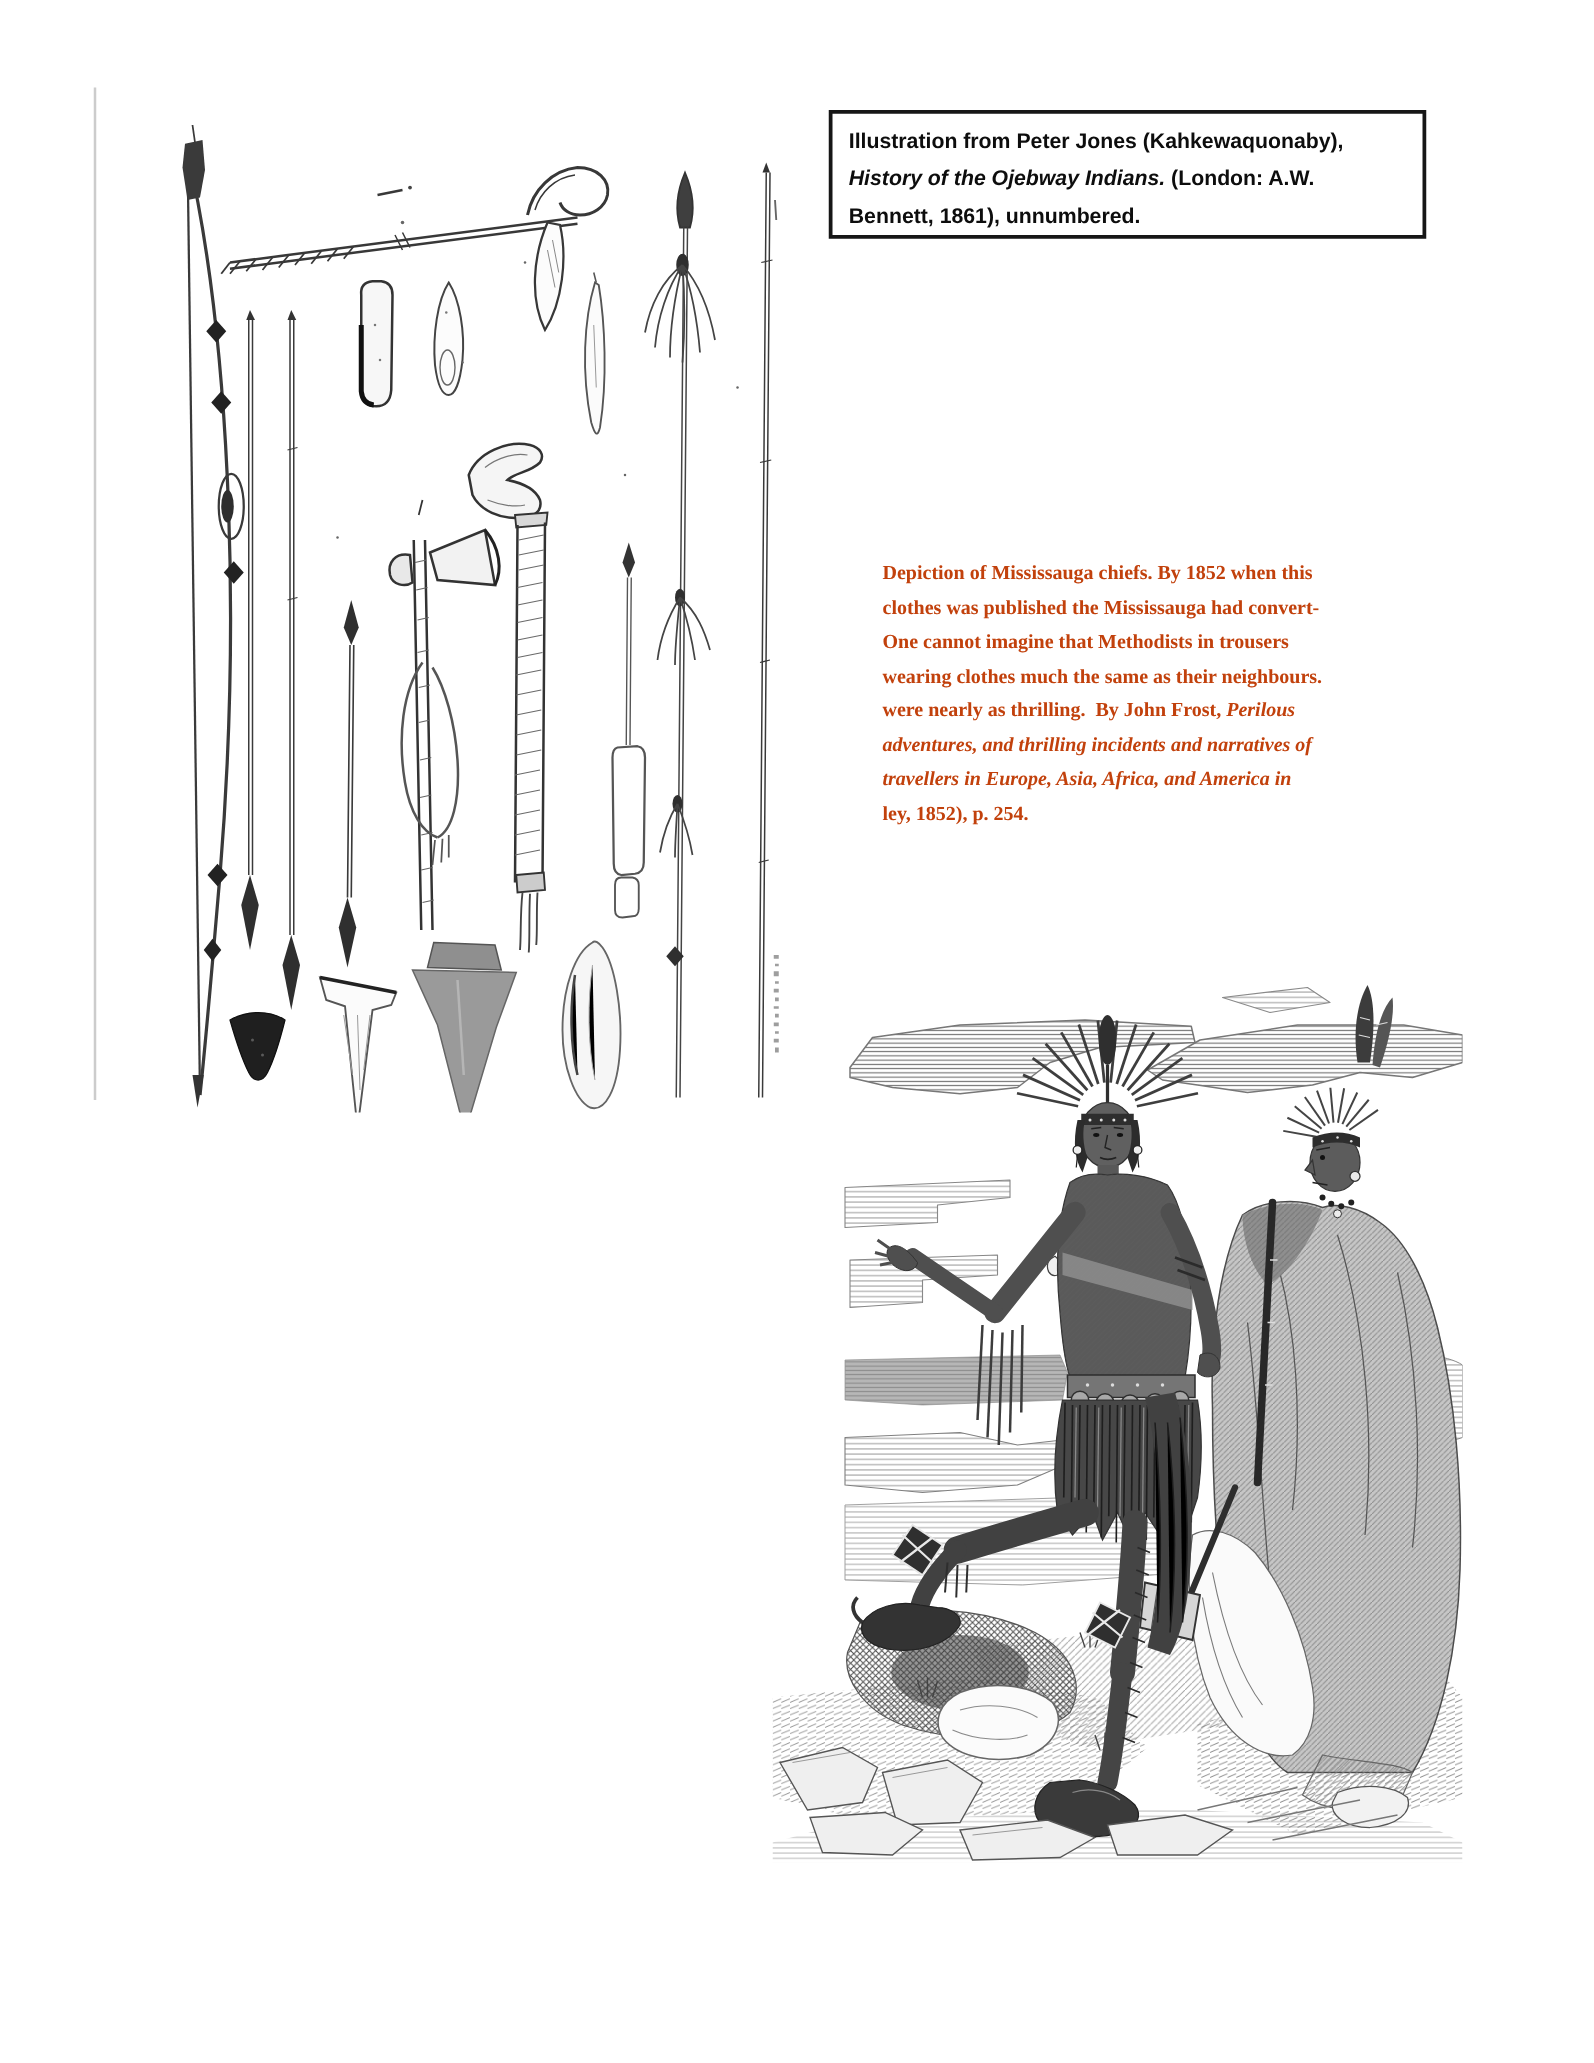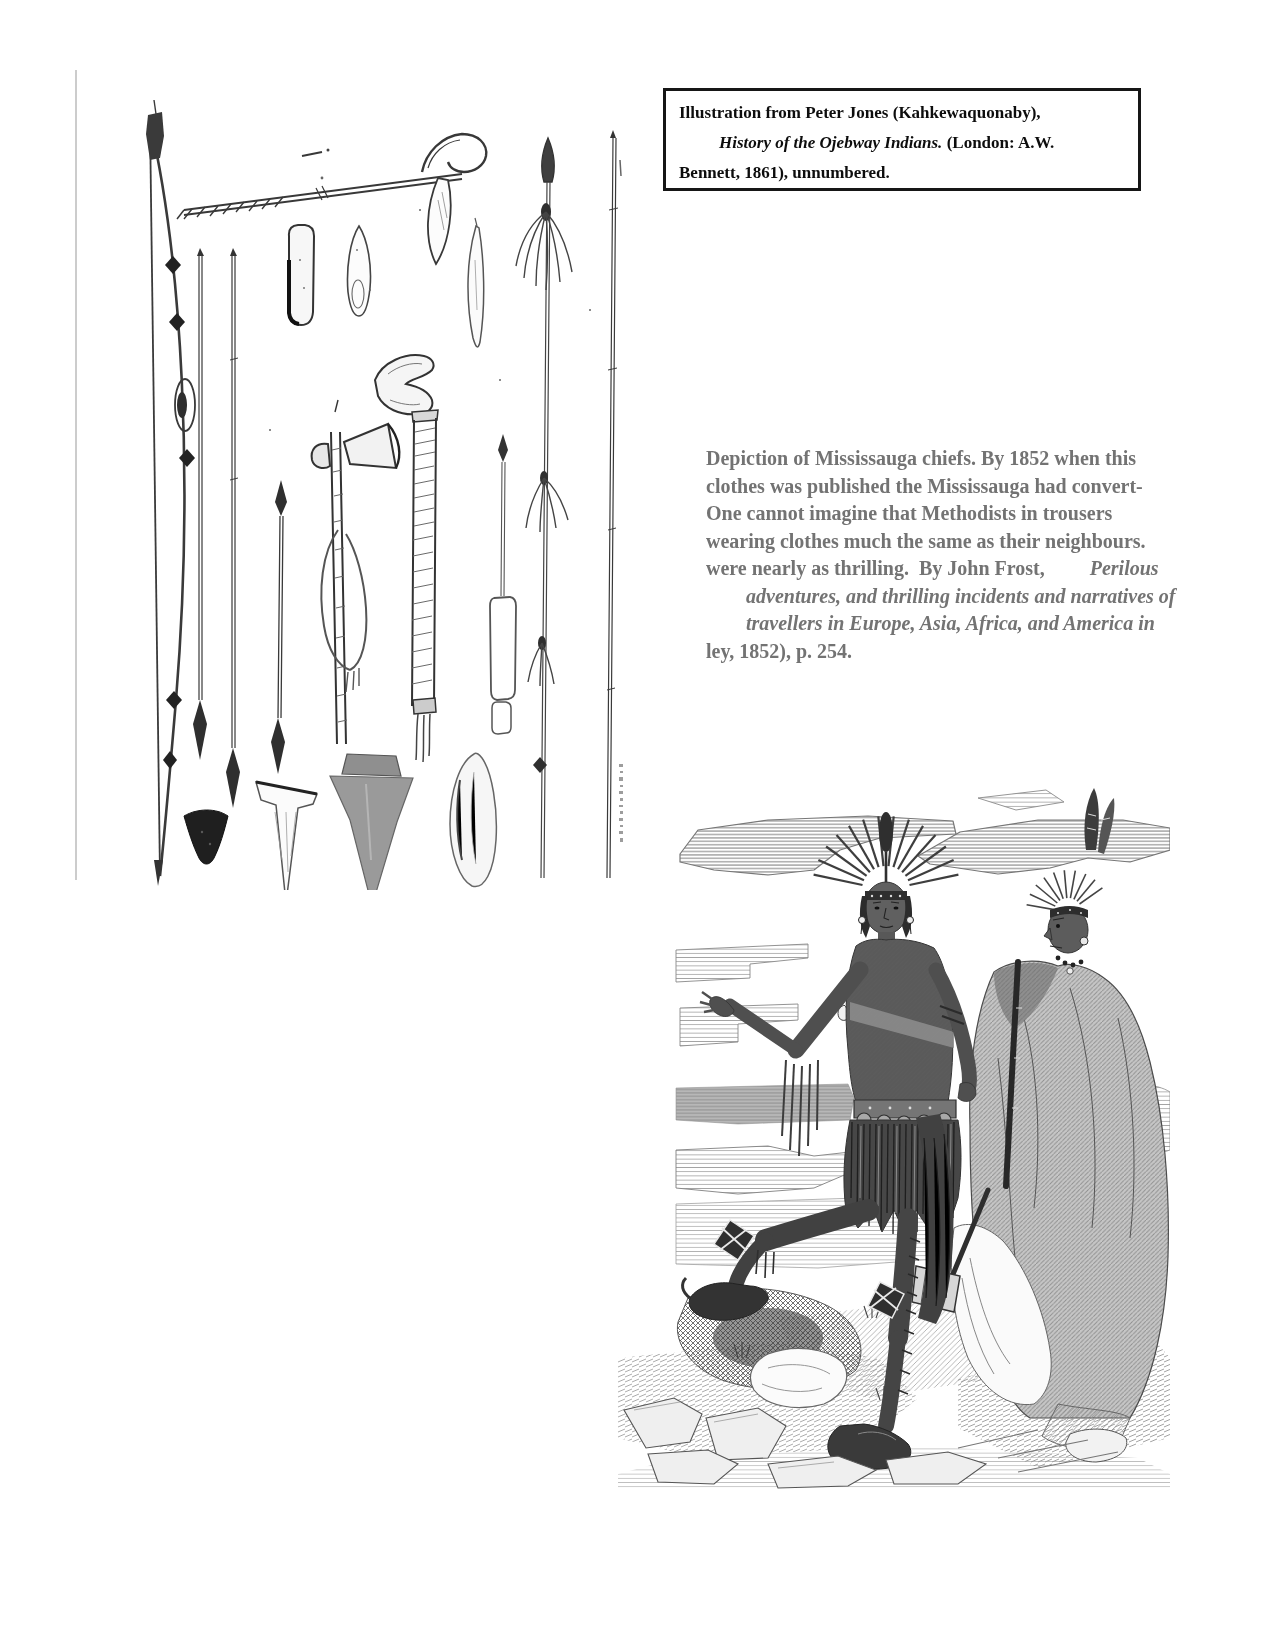--- a/index.html
+++ b/index.html
@@ -6,24 +6,24 @@
   #page{position:relative;width:1275px;height:1650px;background:#ffffff;overflow:hidden;
         font-family:"Liberation Sans",sans-serif;}
   .fig{position:absolute;}
   #tools{left:70px;top:60px;width:560px;height:830px;}
   #engraving{left:618px;top:758px;width:552px;height:732px;}
   #captionBox{position:absolute;left:663px;top:88px;width:478px;height:103px;
       border:3px solid #161616;box-sizing:border-box;padding:7px 8px 0 13px;
       font-family:"Liberation Sans",sans-serif;font-weight:bold;font-size:17px;
       line-height:30px;color:#0d0d0d;}
   #bodyText{position:absolute;left:706px;top:445px;
-      font-family:"Liberation Serif",serif;font-weight:bold;font-size:20px;
-      line-height:27.5px;color:#737373;}
-  .tline{white-space:pre;font-family:Liberation Serif, serif;}
-  .it{font-style:italic;margin-left:40px;}
+      font-family:"Liberation Serif",serif;font-weight:bold;font-size:16px;
+      line-height:27.5px;color:#c2410c;}
+  .tline{white-space:pre;}
+  .it{font-style:italic;}
   svg{display:block;}
 </style>
 </head>
 <body>
 
 <div id="page">
 
   <div id="tools" class="fig">
   <svg viewBox="0 0 560 830" width="560" height="830">
     <g stroke="#cccccc" stroke-width="2">

